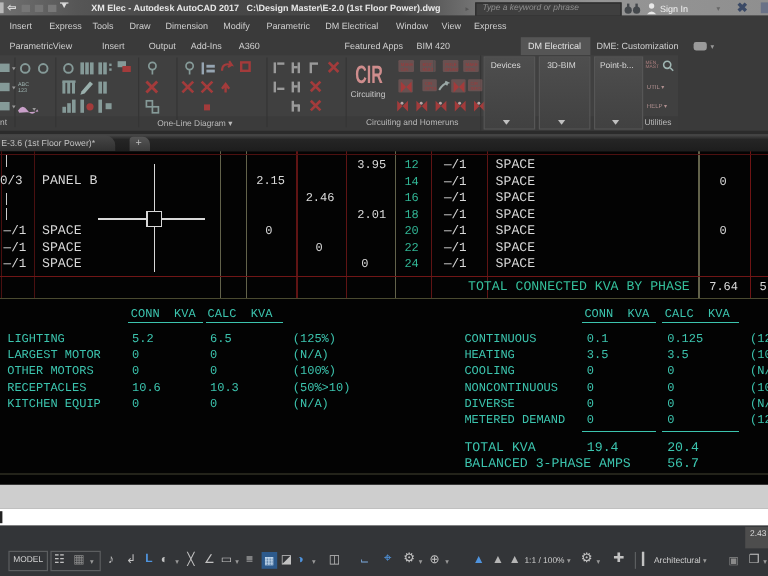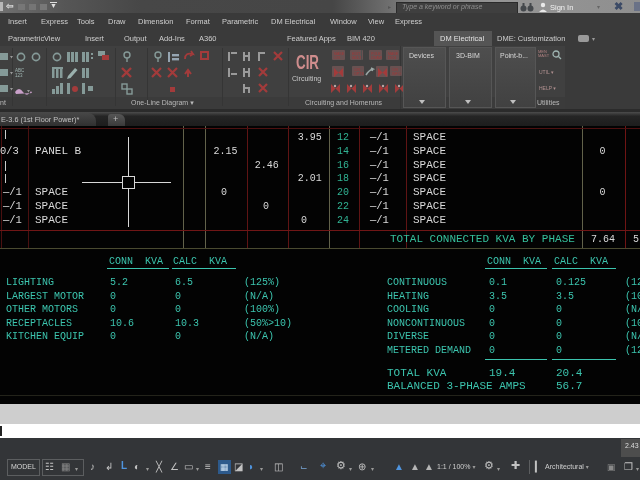--- a/index.html
+++ b/index.html
@@ -12,20 +12,21 @@
 <div id="root">
 
 <div class="abs" style="left:0;top:0;width:640px;height:13px;background:linear-gradient(90deg,#707070 0%,#565656 10%,#474747 22%,#464646 52%,#7e7e7e 64%,#959595 78%,#8f8f8f 100%);"></div>
 <div class="abs" style="left:0px;top:2px;width:3px;height:9px;background:#b8b8b8;"></div>
 <div class="abs ui" style="left:6px;top:1px;color:#d8d8d8;font-size:9px;font-weight:bold;">⇦</div>
 <div class="abs" style="left:18px;top:4px;width:7px;height:6px;background:#777;"></div>
 <div class="abs" style="left:29px;top:4px;width:7px;height:6px;background:#757575;"></div>
 <div class="abs" style="left:40px;top:4px;width:7px;height:6px;background:#787878;"></div>
 <div class="abs ui" style="left:50px;top:2px;color:#e0e0e0;font-size:7px;">▼</div>
 <div class="abs" style="left:50px;top:2px;width:7px;height:1px;background:#e0e0e0;"></div>
+<div class="abs ui" style="left:76px;top:2px;color:#e8e8e8;font-size:7.5px;font-weight:bold;">XM Elec - Autodesk AutoCAD 2017&nbsp;&nbsp; C:\Design Master\E-2.0 (1st Floor Power).dwg</div>
 <div class="abs ui" style="left:388px;top:3px;color:#555;font-size:6px;">▸</div>
 <div class="abs" style="left:396px;top:1.5px;width:120px;height:10px;background:#3f3f3f;border:1px solid #2a2a2a;"></div>
 <div class="abs ui" style="left:402px;top:3px;color:#8f8f8f;font-style:italic;font-size:7px;">Type a keyword or phrase</div>
 <svg class="abs" style="left:520px;top:2px;" width="14" height="10" viewBox="0 0 14 10">
       <circle cx="3.5" cy="6.5" r="3" fill="#44484c"></circle>
       <circle cx="10.5" cy="6.5" r="3" fill="#44484c"></circle>
       <rect x="2.5" y="1" width="2" height="4" fill="#44484c"></rect>
       <rect x="9.5" y="1" width="2" height="4" fill="#44484c"></rect>
     </svg>
 <svg class="abs" style="left:538px;top:2px;" width="10" height="10" viewBox="0 0 10 10">
@@ -36,21 +37,21 @@
 <div class="abs ui" style="left:597px;top:3px;color:#666;font-size:6px;">▾</div>
 <div class="abs ui" style="left:614px;top:0px;color:#3b4a66;font-size:11px;font-weight:bold;">✖</div>
 <div class="abs" style="left:634px;top:2px;width:6px;height:9px;background:#6a7287;"></div>
 
 <div class="abs" style="left:0;top:13px;width:640px;height:17px;background:#3a3a3a;"></div>
 <div class="abs ui" style="left:8px;top:17px;">Insert</div>
 <div class="abs ui" style="left:41px;top:17px;">Express</div>
 <div class="abs ui" style="left:77px;top:17px;">Tools</div>
 <div class="abs ui" style="left:108px;top:17px;">Draw</div>
 <div class="abs ui" style="left:138px;top:17px;">Dimension</div>
-<div class="abs ui" style="left:186px;top:17px;">Format</div>
+<div class="abs ui" style="left:186px;top:17px;">Modify</div>
 <div class="abs ui" style="left:222px;top:17px;">Parametric</div>
 <div class="abs ui" style="left:271px;top:17px;">DM Electrical</div>
 <div class="abs ui" style="left:330px;top:17px;">Window</div>
 <div class="abs ui" style="left:368px;top:17px;">View</div>
 <div class="abs ui" style="left:395px;top:17px;">Express</div>
 
 <div class="abs" style="left:0;top:30px;width:640px;height:16px;background:#3a3a3a;"></div>
 <div class="abs" style="left:434px;top:31px;width:58px;height:15px;background:#555555;"></div>
 <div class="abs ui" style="left:8px;top:34px;">Parametric</div>
 <div class="abs ui" style="left:44px;top:34px;">View</div>

